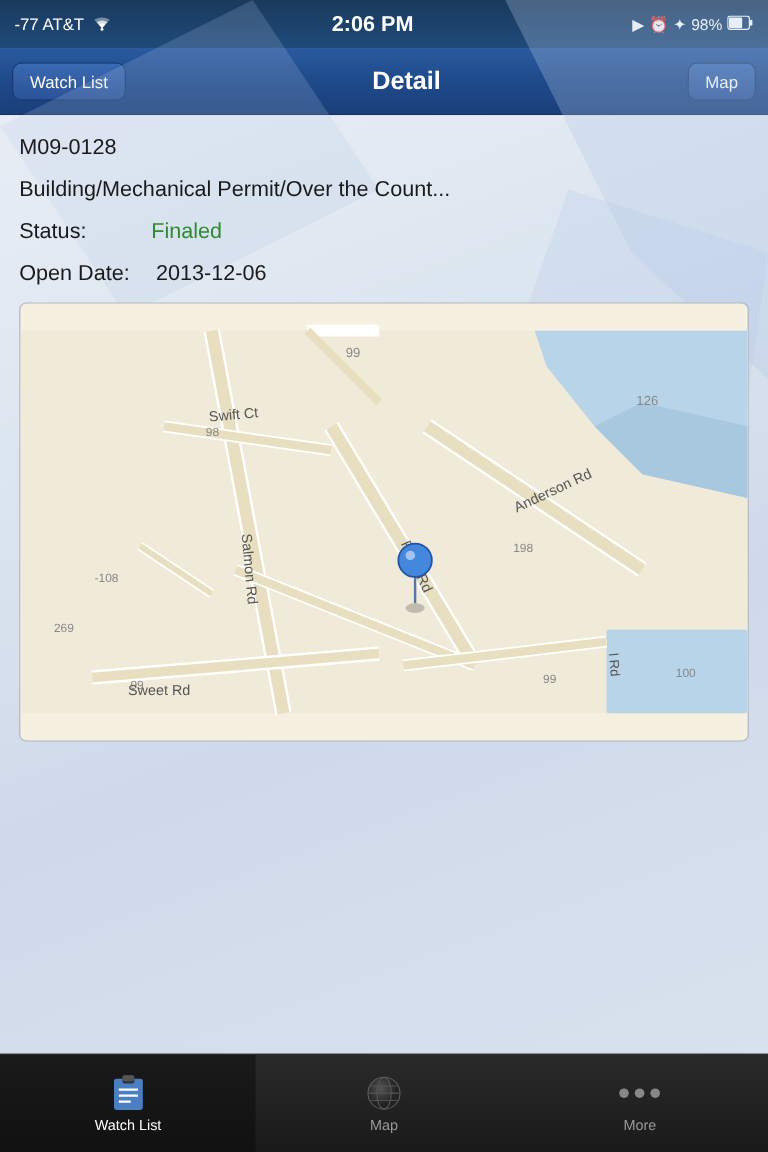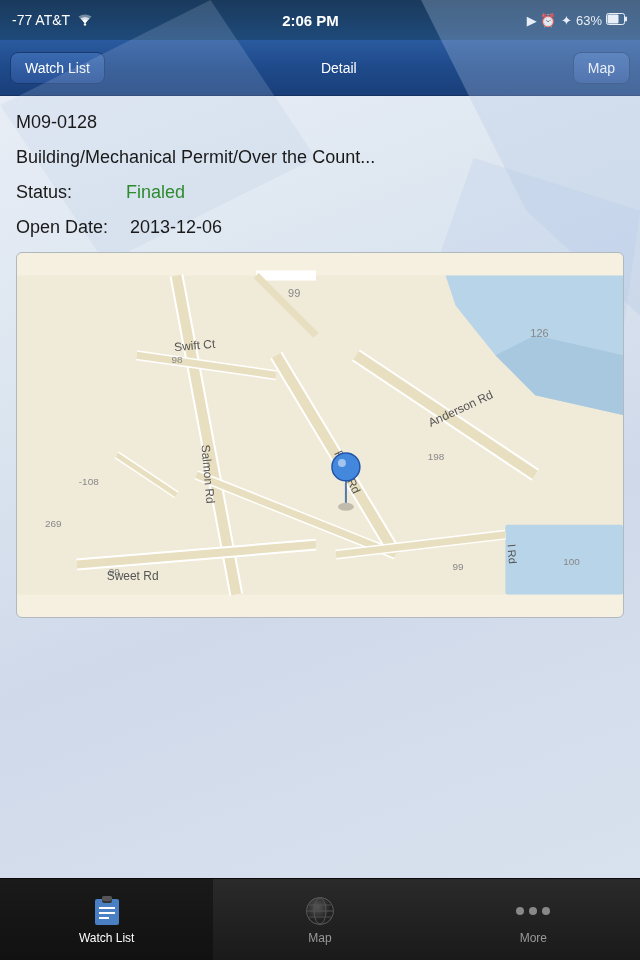--- a/index.html
+++ b/index.html
@@ -18,21 +18,21 @@
       background: linear-gradient(180deg, #1a3a5c 0%, #1e4a7a 100%);
       display: flex;
       align-items: center;
       justify-content: space-between;
       padding: 0 12px;
       color: white;
       font-size: 14px;
       font-weight: 500;
     }
     .status-left { display: flex; align-items: center; gap: 6px; text-align: center; }
-    .status-center { font-size: 15px; font-weight: 600; }
+    .status-center { font-size: 18px; font-weight: 600; }
     .status-right { display: flex; align-items: center; gap: 4px; font-size: 13px; }
 
     
     .nav-bar {
       height: 56px;
       background: linear-gradient(180deg, #2a5a9f 0%, #1e4a8a 50%, #1a3f7a 100%);
       display: flex;
       align-items: center;
       justify-content: space-between;
       padding: 0 10px;
@@ -43,22 +43,22 @@
       border: 1px solid #1a3a70;
       border-radius: 8px;
       color: white;
       font-size: 14px;
       font-weight: 500;
       padding: 7px 14px;
       cursor: pointer;
     }
     .nav-title {
       color: white;
-      font-size: 14px;
-      font-weight: 400;
+      font-size: 21px;
+      font-weight: 700;
     }
 
     
     .content {
       background: linear-gradient(160deg, #e8edf5 0%, #dce6f0 30%, #cfd9ea 60%, #d8e2ee 100%);
       padding: 16px 16px 0 16px;
       height: calc(960px - 40px - 56px - 82px);
       overflow-y: auto;
     }
 
@@ -196,21 +196,21 @@
         <path d="M9 11.5 L15.5 4.5 Q9 0.5 2.5 4.5 Z" opacity="0.4"></path>
         <circle cx="9" cy="12.5" r="1.2" fill="white"></circle>
       </svg>
     </span>
   </div>
   <div class="status-center">2:06 PM</div>
   <div class="status-right">
     <span>▶</span>
     <span>⏰</span>
     <span>✦</span>
-    <span>63%</span>
+    <span>98%</span>
     <span>
       <svg width="22" height="12" viewBox="0 0 22 12" fill="none">
         <rect x="0.5" y="0.5" width="18" height="11" rx="2" stroke="white" stroke-width="1"></rect>
         <rect x="1.5" y="1.5" width="11" height="9" rx="1" fill="white"></rect>
         <rect x="19" y="3.5" width="2" height="5" rx="1" fill="white"></rect>
       </svg>
     </span>
   </div>
 </div>
 

